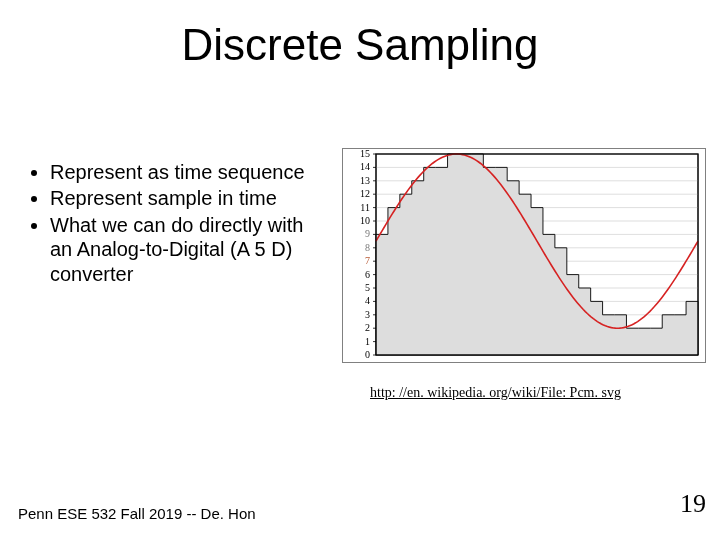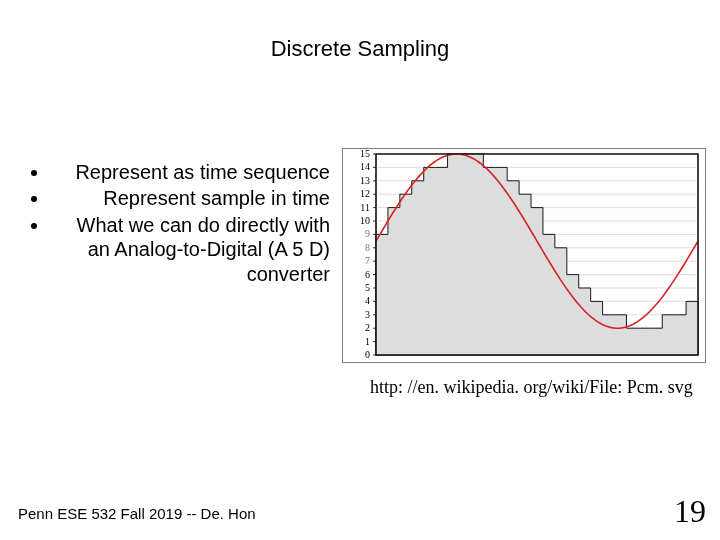--- a/index.html
+++ b/index.html
@@ -8,65 +8,65 @@
     width: 720px;
     height: 540px;
     background: #ffffff;
     font-family: Arial, Helvetica, sans-serif;
     color: #000;
     position: relative;
     overflow: hidden;
   }
   .title {
     position: absolute;
-    top: 36px;
+    top: 20px;
     left: 0;
     width: 720px;
     text-align: center;
-    font-size: 22px;
+    font-size: 44px;
     font-weight: 400;
   }
   .bullets {
     position: absolute;
     top: 160px;
     left: 30px;
     width: 300px;
     font-size: 20px;
     line-height: 1.22;
-    text-align: right;
   }
   .bullets ul {
     margin: 0;
     padding-left: 20px;
     list-style: disc;
   }
   .bullets li {
     margin-bottom: 2px;
   }
   .caption {
     position: absolute;
-    top: 377px;
+    top: 385px;
     left: 370px;
     width: 340px;
     font-family: "Times New Roman", Times, serif;
-    font-size: 18px;
+    font-size: 14px;
+    text-decoration: underline;
   }
   .footer {
     position: absolute;
     bottom: 18px;
     left: 18px;
     font-size: 15px;
     text-align: right;
   }
   .pagenum {
     position: absolute;
-    bottom: 10px;
+    bottom: 21px;
     right: 14px;
     font-family: "Times New Roman", Times, serif;
-    font-size: 32px;
+    font-size: 26px;
   }
   .chart {
     position: absolute;
     top: 148px;
     left: 342px;
     width: 364px;
     height: 215px;
   }
   .chart svg {
     width: 100%;

